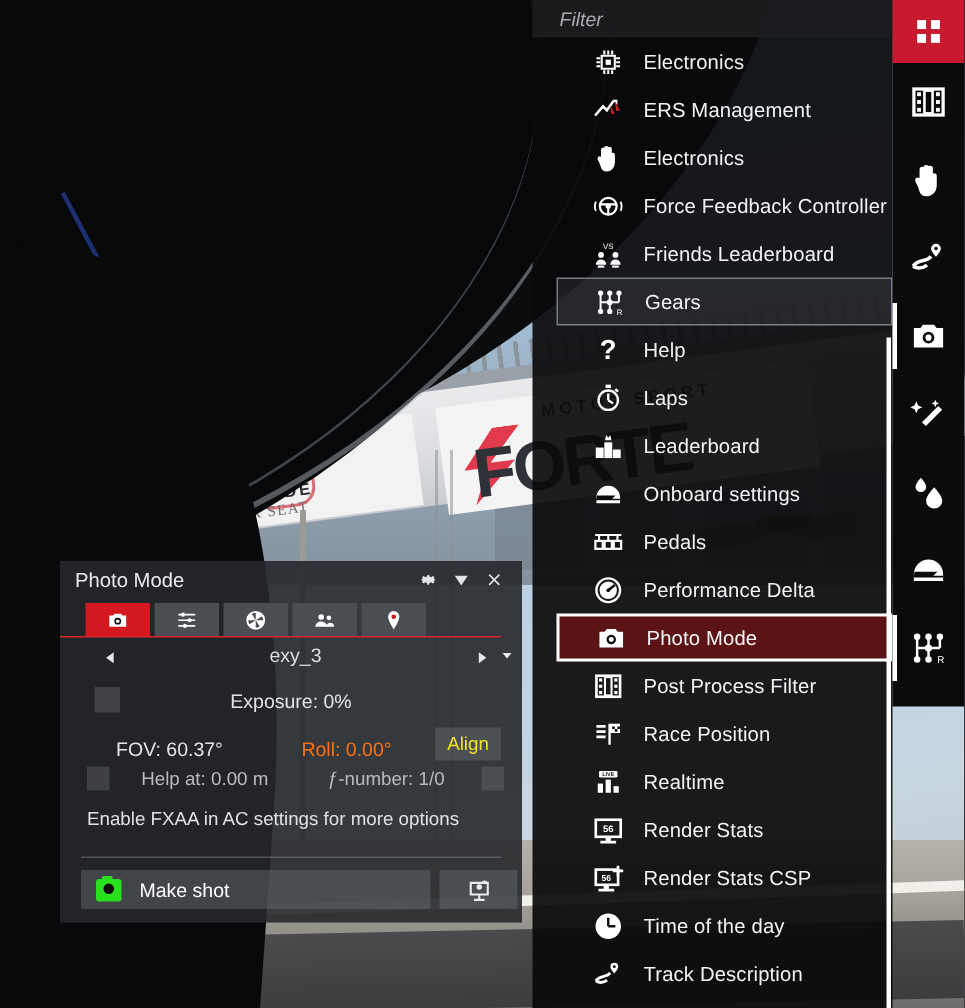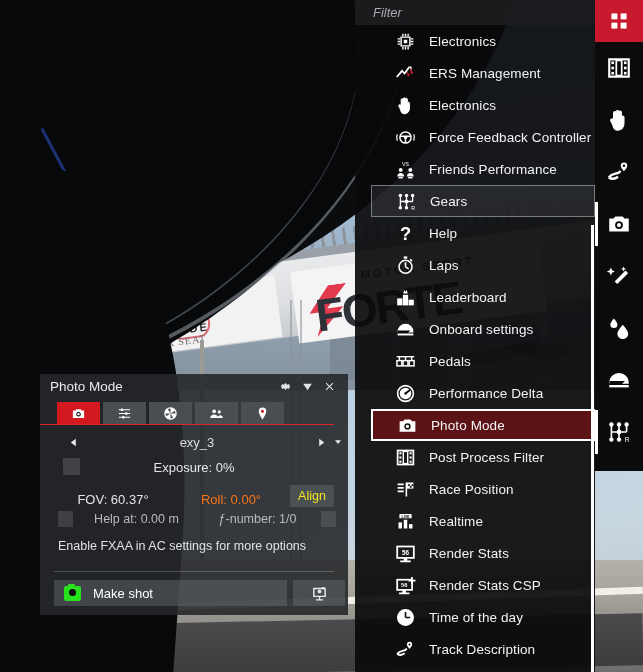--- a/index.html
+++ b/index.html
@@ -215,21 +215,21 @@
     display: flex; gap: 3px; padding: 0 0 0 17px; border-bottom: 1px solid #d8262b;
     margin: 4px 14px 0 0;
   }
   .pm-tab {
     width: 43px; height: 22px; background: #4a4d51;
     display: flex; align-items: center; justify-content: center;
   }
   .pm-tab.on { background: #d3181f; }
   .pm-tab svg { width: 15px; height: 15px; fill: #fff; }
   .pm-nav {
-    height: 26px; display: flex; align-items: center; margin-top: 4px; padding: 0 2px 0 24px;
+    height: 26px; display: flex; align-items: flex-start; margin-top: 4px; padding: 0 2px 0 24px;
   }
   .pm-nav .arrow { width: 18px; height: 18px; display: flex; align-items: center; justify-content: center; }
   .pm-nav .arrow svg { width: 11px; height: 11px; fill: #e6e7e8; }
   .pm-nav .name { flex: 1; text-align: center; color: #dcdde0; font-size: 13px; }
   .pm-nav .caret { width: 16px; height: 16px; display: flex; align-items: center; justify-content: center; }
   .pm-nav .caret svg { width: 8px; height: 8px; fill: #e6e7e8; }
   .pm-row {
     display: flex; align-items: center; justify-content: center;
     color: #e3e4e6; font-size: 13px; height: 24px; position: relative;
   }
@@ -382,21 +382,21 @@
             <svg viewBox="0 0 24 24">
               <circle cx="6.5" cy="12.5" r="2.2"></circle>
               <path d="M2.6 20c0-2.4 1.7-4 3.9-4s3.9 1.6 3.9 4z"></path>
               <circle cx="17.5" cy="12.5" r="2.2"></circle>
               <path d="M13.6 20c0-2.4 1.7-4 3.9-4s3.9 1.6 3.9 4z"></path>
               <text x="12" y="8" font-size="6" fill="#fff" text-anchor="middle" font-family="sans-serif">VS</text>
               <rect x="4" y="20.6" width="5" height="1.6"></rect>
               <rect x="15" y="20.6" width="5" height="1.6"></rect>
             </svg>
           </span>
-          <span class="lbl">Friends Performance</span>
+          <span class="lbl">Friends Leaderboard</span>
         </div>
         <div class="app-row hover">
           <span class="ai">
             <svg viewBox="0 0 24 24">
               <circle cx="5" cy="5" r="2"></circle>
               <circle cx="12" cy="5" r="2"></circle>
               <circle cx="19" cy="5" r="2"></circle>
               <circle cx="5" cy="19" r="2"></circle>
               <circle cx="12" cy="19" r="2"></circle>
               <circle cx="12" cy="12" r="2.2"></circle>

